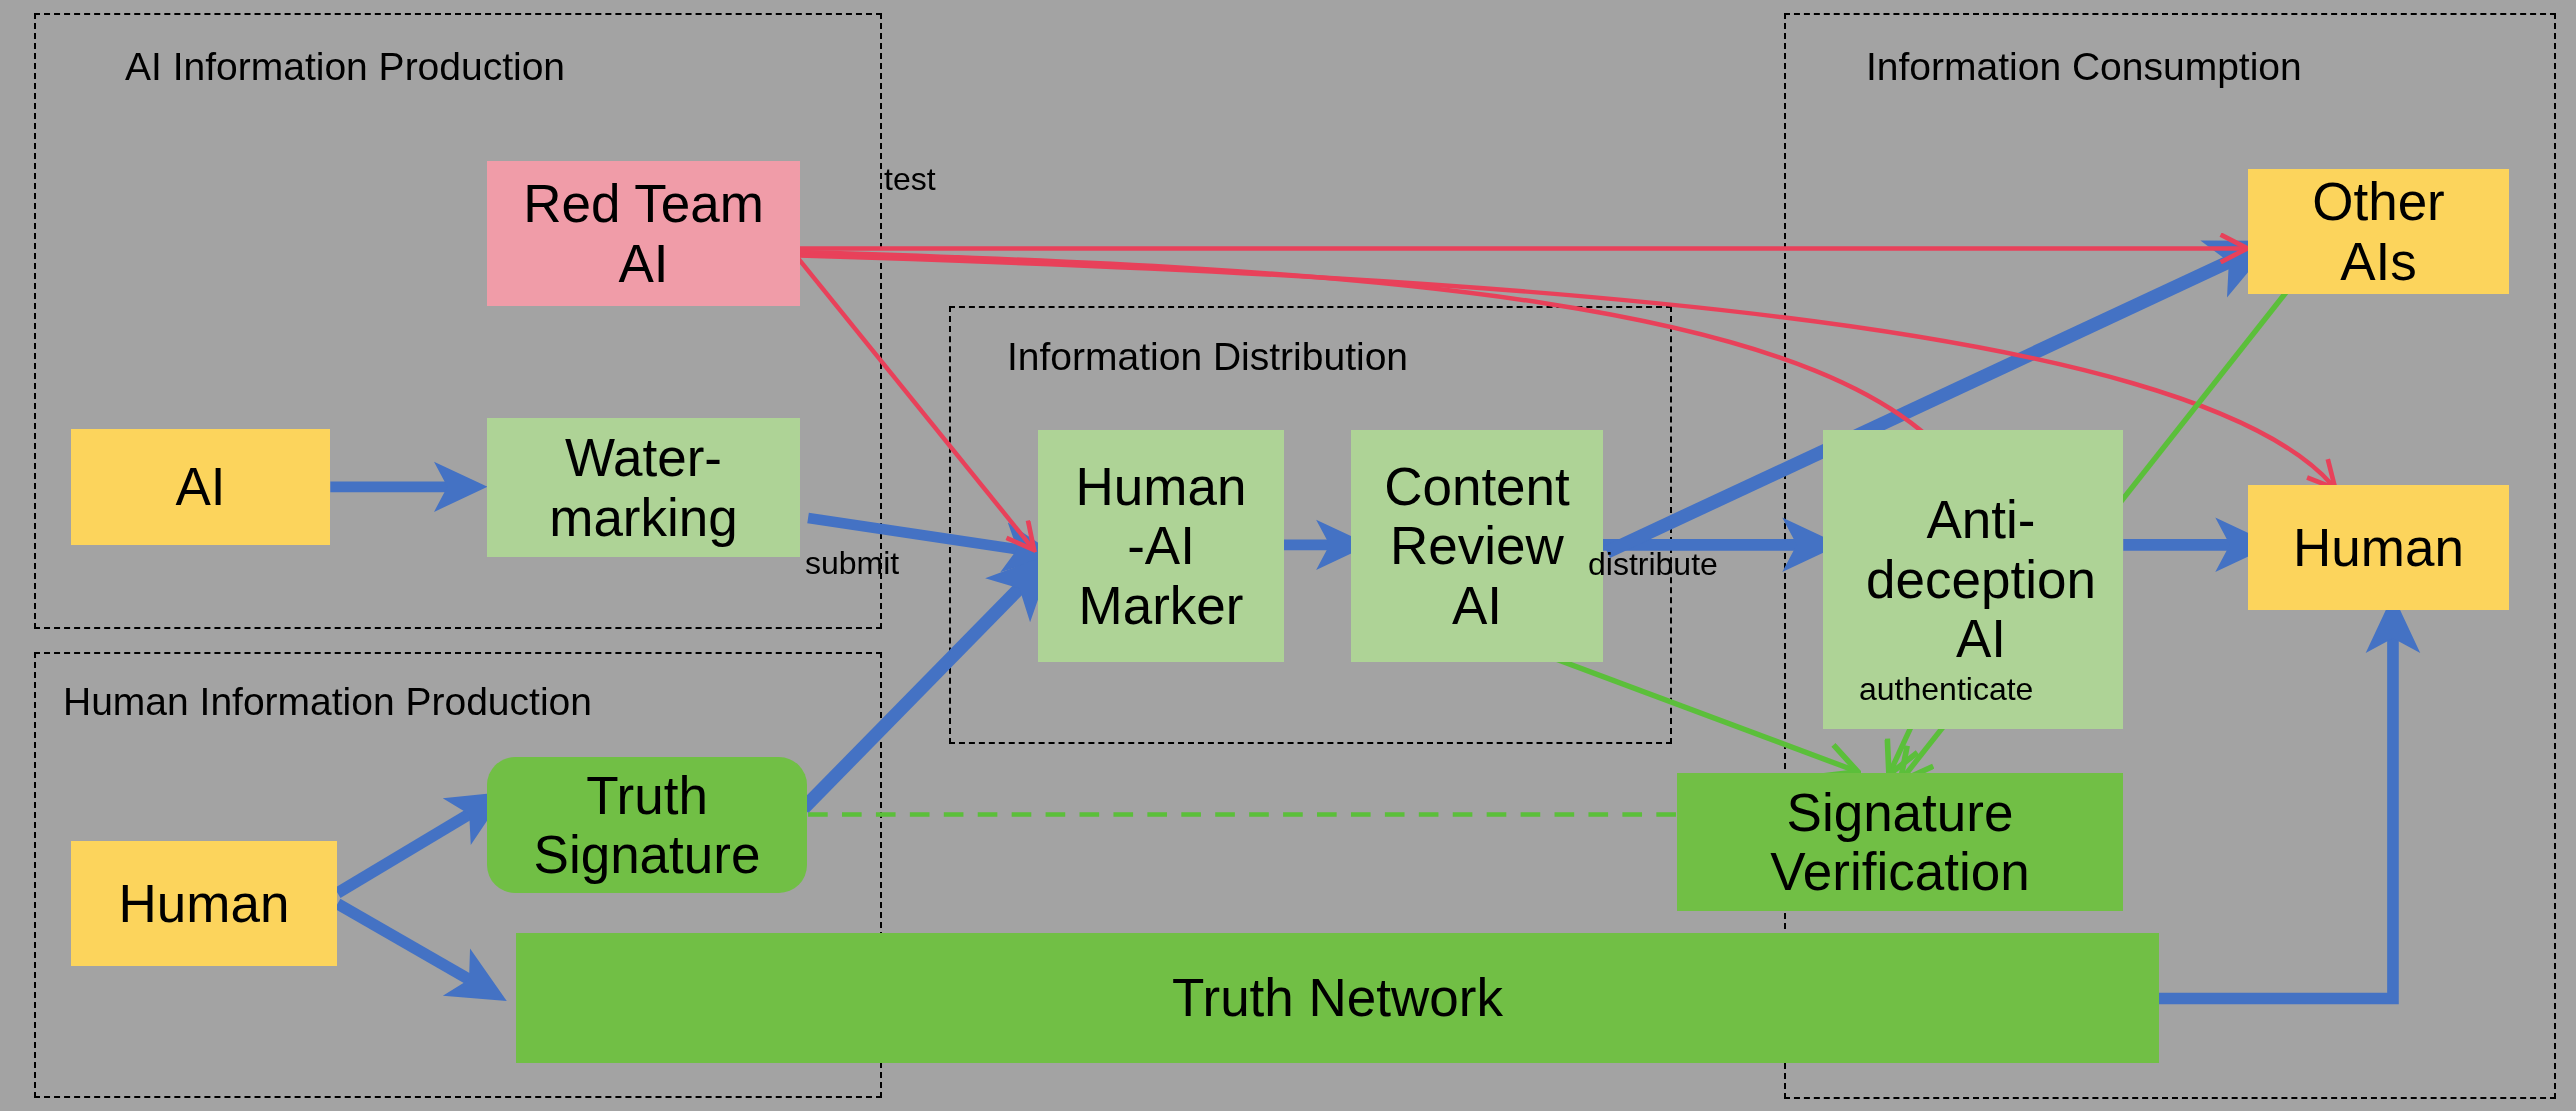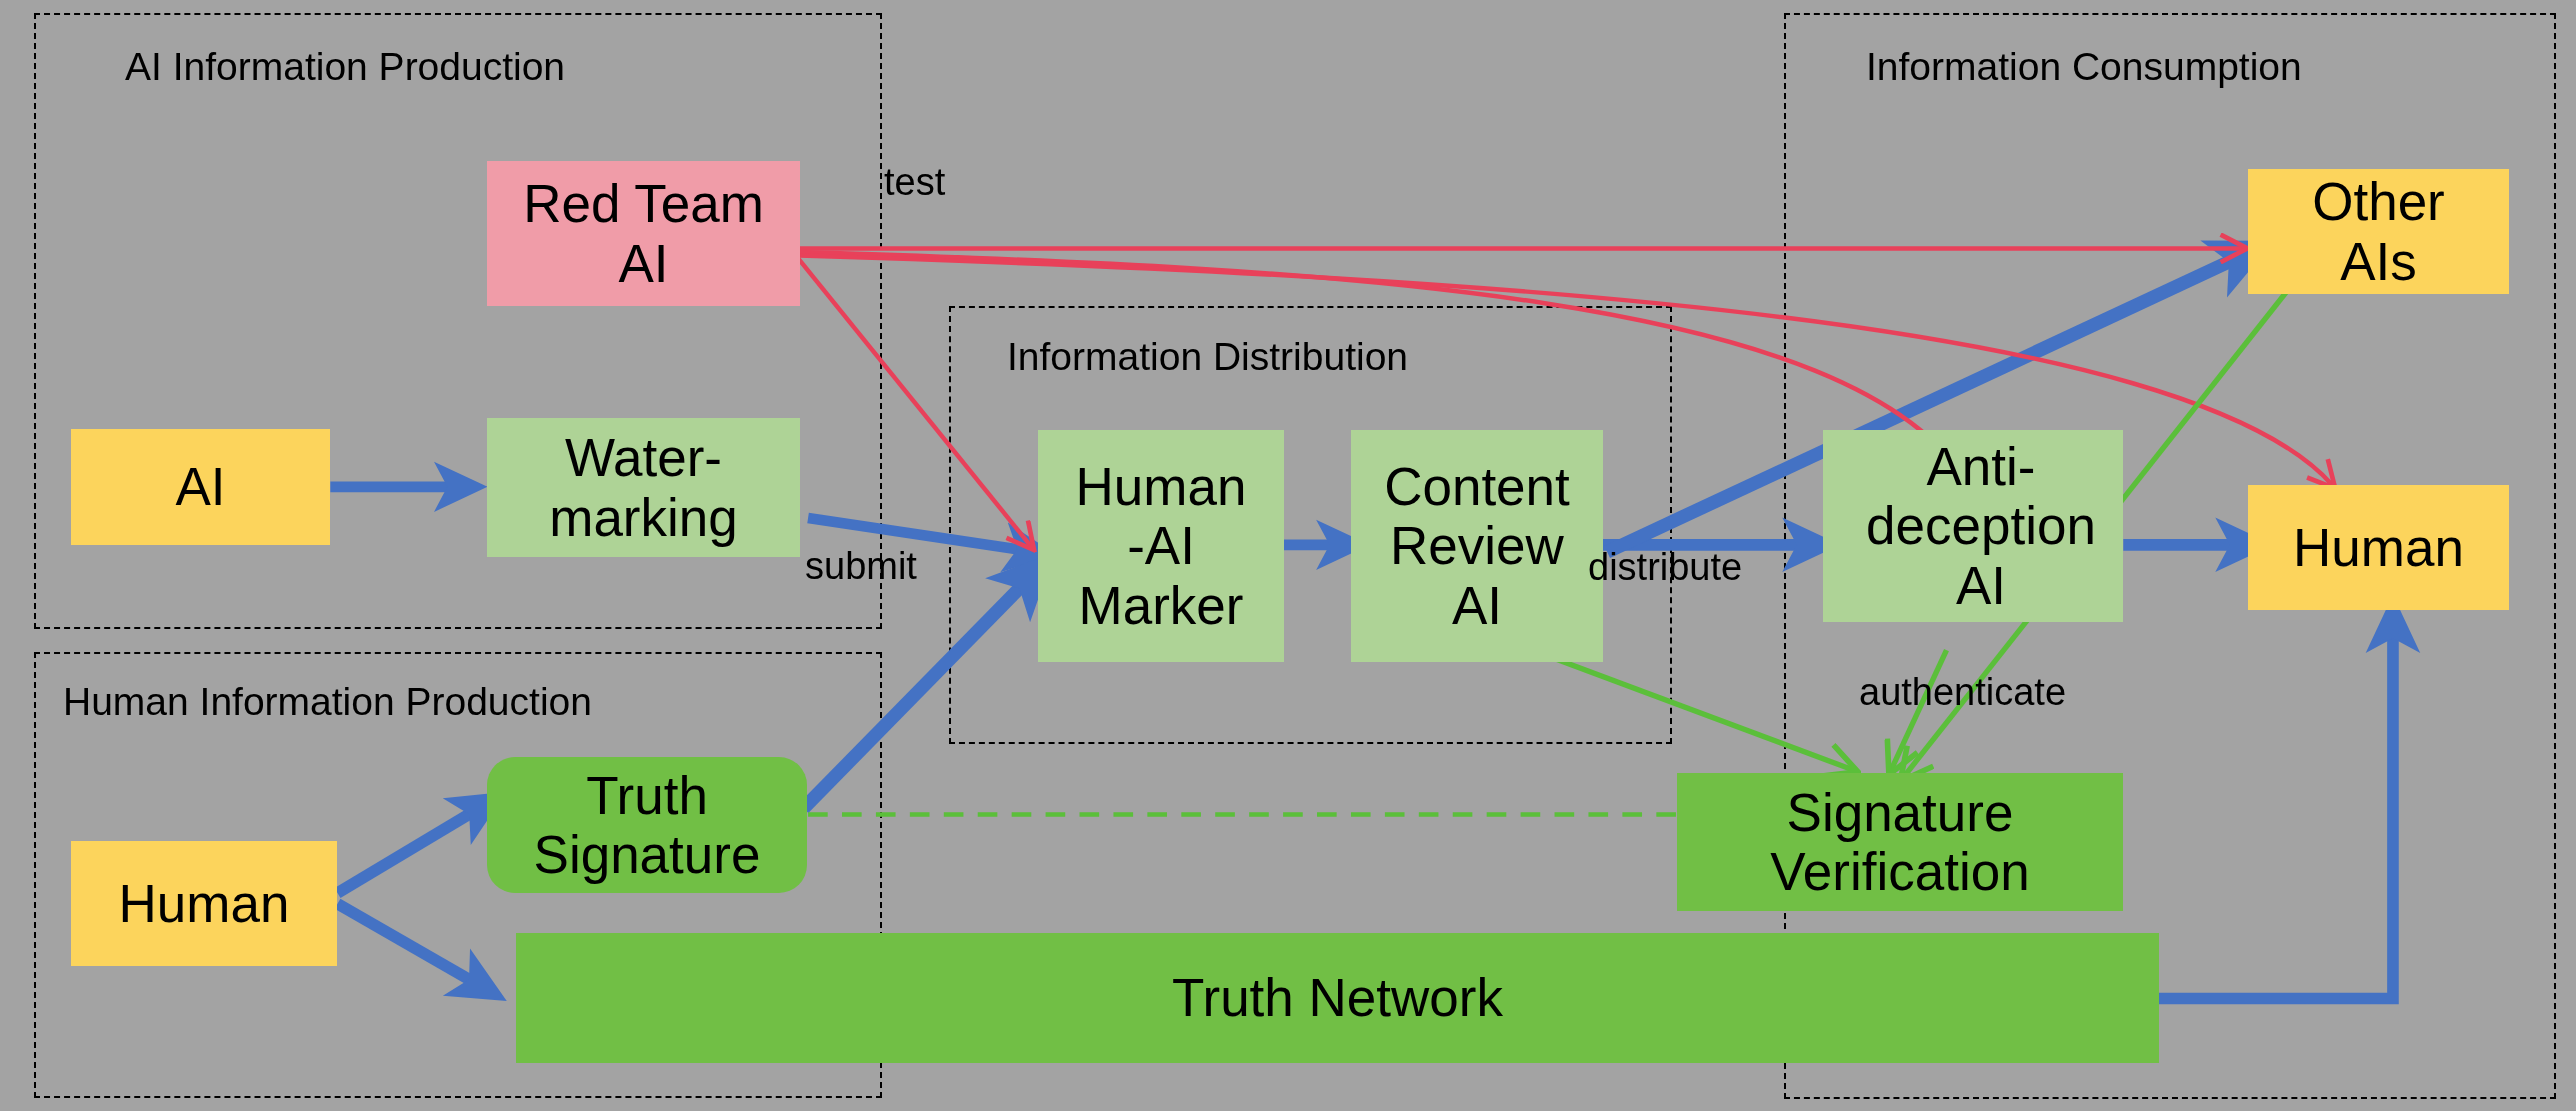--- a/index.html
+++ b/index.html
@@ -12,21 +12,21 @@
 
   
   .node{position:absolute;box-sizing:border-box;display:flex;align-items:center;justify-content:center;
         text-align:center;color:#000;font-size:53px;line-height:1.12;white-space:pre-line;}
   .node.yellow{background:#FCD45C;}
   .node.lgreen{background:#AED396;}
   .node.dgreen{background:#71BF45;}
   .node.pink{background:#F09CA8;}
 
   
-  .elabel{position:absolute;font-size:38px;color:#000;white-space:nowrap;background:transparent;}
+  .elabel{position:absolute;font-size:32px;color:#000;white-space:nowrap;background:transparent;}
 
   svg.edges{position:absolute;left:0;top:0;width:2576px;height:1112px;pointer-events:none;}
 </style>
 </head>
 <body>
 
 <div id="stage">
 
   <div class="group" style="left:34px; top:12.5px; width:848px; height:616px;"></div>
   <div class="group" style="left:34px; top:652px; width:848px; height:446px;"></div>
@@ -125,21 +125,21 @@
   <div class="node dgreen" style="left:516px; top:933px; width:1643px; height:130px;">Truth Network</div>
 
   <div class="node lgreen" style="left:1038px; top:430px; width:246px; height:232px;">Human
 -AI
 Marker</div>
 
   <div class="node lgreen" style="left:1351px; top:430px; width:252px; height:232px;">Content
 Review
 AI</div>
 
-  <div class="node lgreen" style="left:1823px; top:430px; width:300px; height:192px;padding-left:16px;">Anti-
+  <div class="node lgreen" style="left:1823px; top:430px; width:300px; height:299px;padding-left:16px;">Anti-
 deception
 AI</div>
 
   <div class="node dgreen" style="left:1677px; top:773px; width:446px; height:138px;">Signature
 Verification</div>
 
   <div class="node yellow" style="left:2248px; top:169px; width:261px; height:125px;">Other
 AIs</div>
 
   <div class="node yellow" style="left:2248px; top:485px; width:261px; height:125px;">Human</div>

